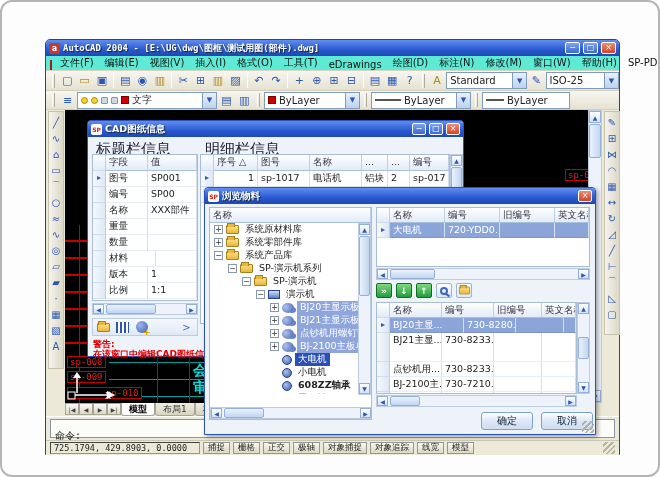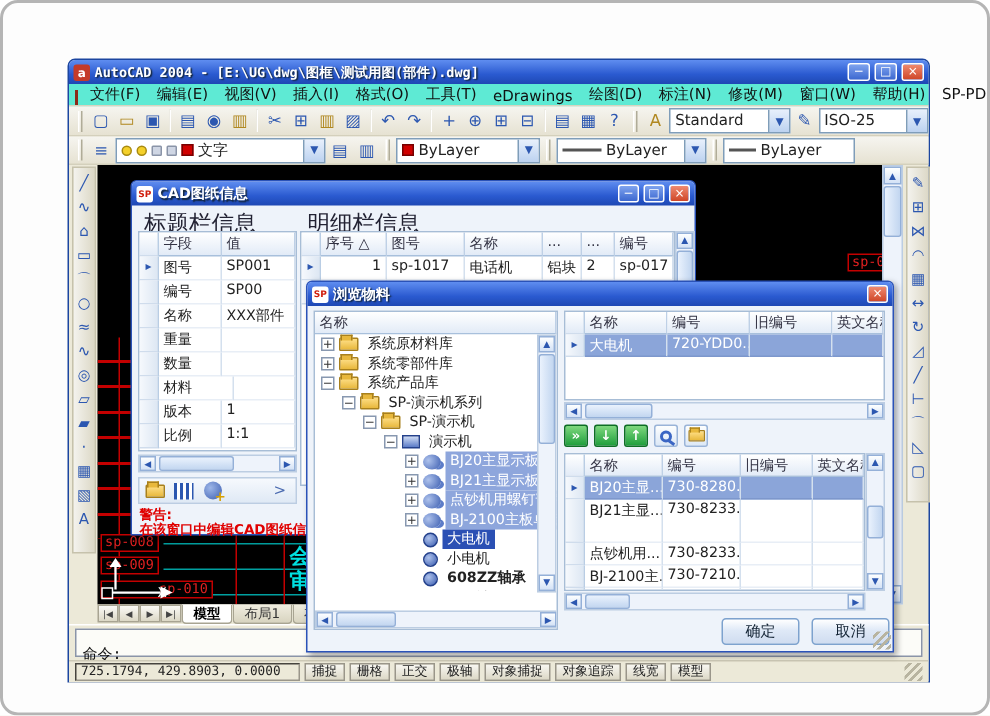--- a/index.html
+++ b/index.html
@@ -569,21 +569,21 @@
     <div class="grid abs" style="left:171px;top:114px;width:201px;height:92px;">
       <div class="grow" style="height:15px;">
         <div class="rh" style="background:linear-gradient(#fff,#e2ebf7);"></div>
         <div class="gh" style="width:52px;">名称</div>
         <div class="gh" style="width:52px;">编号</div>
         <div class="gh" style="width:48px;">旧编号</div>
         <div class="gh" style="flex:1;">英文名称</div>
       </div>
       <div class="grow selrow" style="height:15px;">
         <div class="rh">▸</div>
-        <div class="gc" style="width:52px;">BJ20主显...</div>
+        <div class="gc" style="width:74px;">BJ20主显...</div>
         <div class="gc" style="width:52px;">730-8280...</div>
         <div class="gc" style="width:48px;"></div>
         <div class="gc" style="flex:1;"></div>
       </div>
       <div class="grow" style="height:29px;">
         <div class="rh"></div>
         <div class="gc" style="width:52px;">BJ21主显...</div>
         <div class="gc" style="width:52px;">730-8233...</div>
         <div class="gc" style="width:48px;"></div>
         <div class="gc" style="flex:1;"></div>

